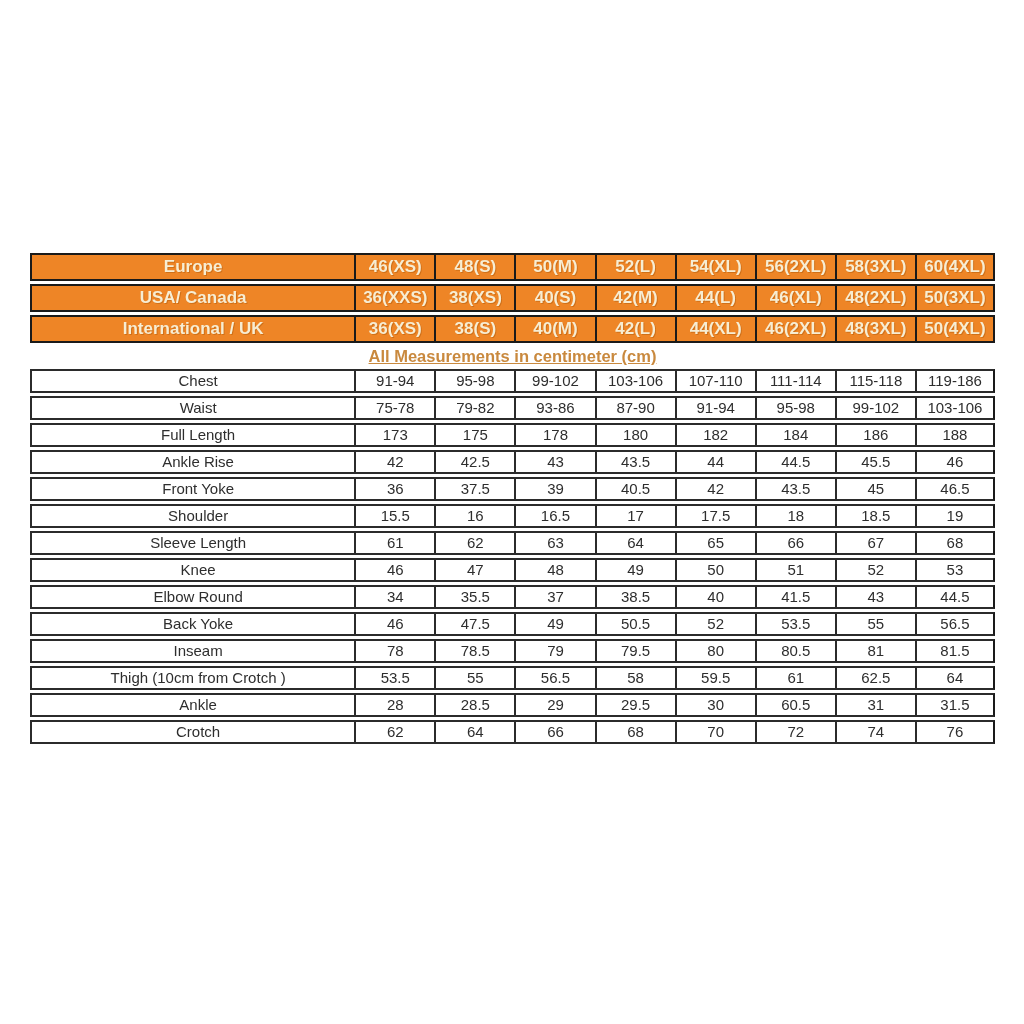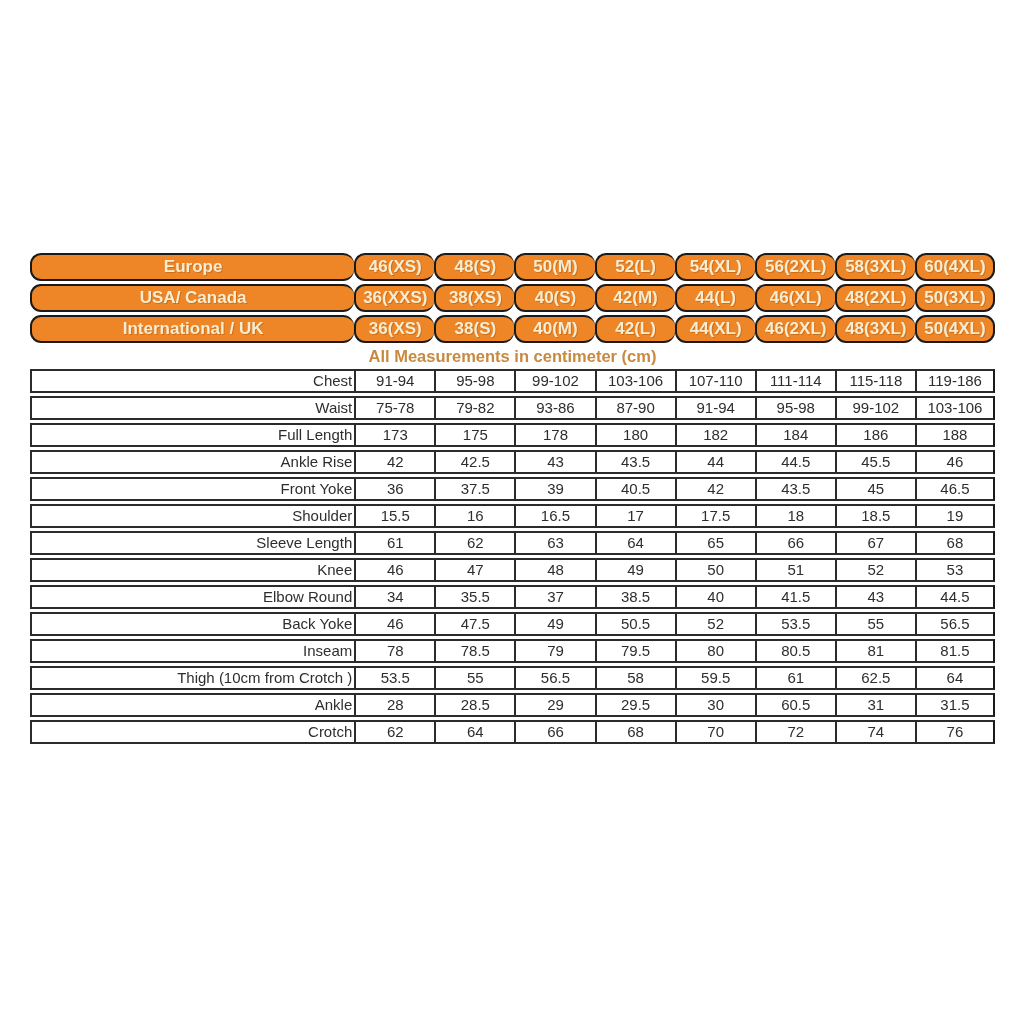--- a/index.html
+++ b/index.html
@@ -37,53 +37,53 @@
     font-size: 17px;
     text-align: center;
     height: 21px;
     padding: 1px 0 2px 0;
     border-top: 2px solid #1A1A1A;
     border-bottom: 2px solid #1A1A1A;
     border-left: 2px solid #1A1A1A;
     text-shadow: 1px 1px 0 rgba(150,75,0,0.35);
     overflow: hidden;
     white-space: nowrap;
-    border-radius: 11px;
   }
   tr.hdr th:last-child, tr.hdr td:last-child,
   tr.datarow th:last-child, tr.datarow td:last-child {
     border-right: 2px solid #1A1A1A;
   }
   
   tr.units td {
     background: #ffffff;
     color: #C9893E;
     font-weight: bold;
     font-size: 16.5px;
     text-align: center;
     height: 20px;
     padding: 0;
     border: none;
+    text-decoration: underline;
   }
   
   tr.datarow th, tr.datarow td {
     background: #ffffff;
     color: #2E2E2E;
     font-size: 15px;
     font-weight: normal;
     height: 16px;
     padding: 1px 2px 2px 2px;
     border-top: 2px solid #2B2B2B;
     border-bottom: 2px solid #2B2B2B;
     border-left: 2px solid #2B2B2B;
     overflow: hidden;
     white-space: nowrap;
   }
   tr.datarow th {
-    text-align: right;
+    text-align: center;
     padding-left: 12px;
   }
   tr.datarow td {
     text-align: center;
   }
 </style>
 </head>
 <body>
 
 <div class="canvas">

